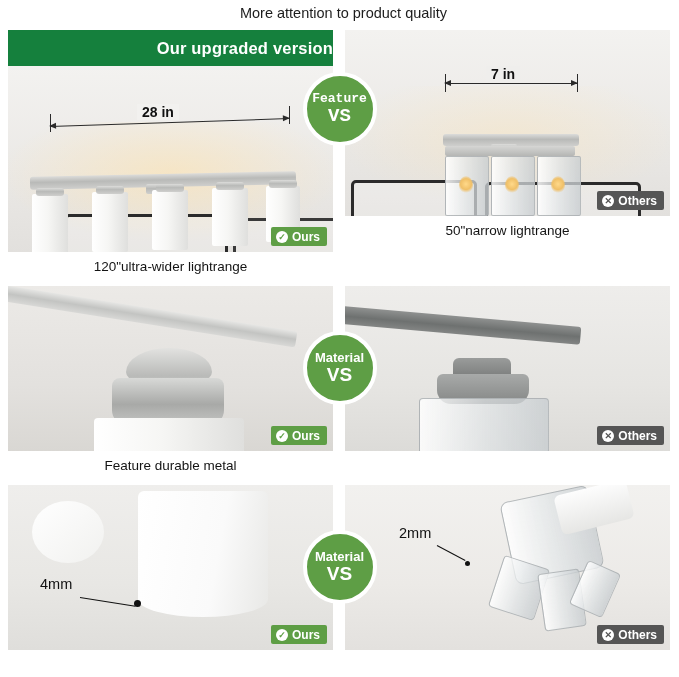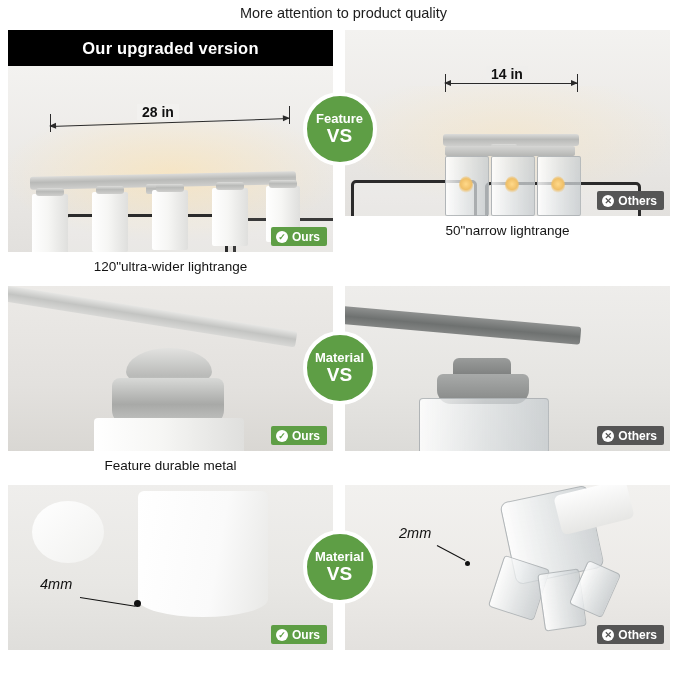--- a/index.html
+++ b/index.html
@@ -51,21 +51,21 @@
   }
   .banner {
     height: 36px;
     line-height: 36px;
     text-align: center;
     font-size: 16.5px;
     font-weight: bold;
     color: #ffffff;
     letter-spacing: 0.2px;
   }
-  .banner.ours { background: #000000; }
+  .banner.ours { background: #15803d; text-align: right; }
   .banner.theirs { background: #6f6f6f; }
 
   .photo {
     position: relative;
     height: 186px;
     overflow: hidden;
     background: #e9e9e7;
   }
   .photo.short { height: 165px; }
 
@@ -203,35 +203,34 @@
   }
   .callout-line {
     position:absolute;
     height:1px;background:#111;
     transform-origin: left center;
   }
   .calloutlabel {
     position:absolute;
     font-size: 14.5px;
     color:#111;
-    font-style:italic;
   }
 </style>
 </head>
 <body>
 
 <div class="page">
 
   <div class="subhead">More attention to product quality</div>
 
   <div class="grid">
 
     <div class="row">
 
-      <div class="vs" style="top:62px;">
+      <div class="vs" style="top:42px;font-family:Liberation Mono, monospace;">
         <span class="t1">Feature</span>
         <span class="t2">VS</span>
       </div>
 
       <div class="col">
         <div class="banner ours">Our upgraded version</div>
         <div class="photo">
           <div class="wallbg"></div>
           <div class="warmglow"></div>
 
@@ -280,21 +279,21 @@
           <div class="glassshade" style="left:100px; top:126px; width:42px; height:58px;"></div>
           <div class="glassshade" style="left:146px; top:126px; width:42px; height:58px;"></div>
           <div class="glassshade" style="left:192px; top:126px; width:42px; height:58px;"></div>
           <div class="filament" style="left:114px; top:146px;"></div>
           <div class="filament" style="left:160px; top:146px;"></div>
           <div class="filament" style="left:206px; top:146px;"></div>
 
           <div class="dimtick" style="left:100px; top:44px; height:18px;"></div>
           <div class="dimtick" style="left:232px; top:44px; height:18px;"></div>
           <div class="dimline" style="left:100px; top:53px; width:132px;"></div>
-          <div class="dimlabel" style="left:141px; top:36px; background:#efeeec;">14 in</div>
+          <div class="dimlabel" style="left:141px; top:36px; background:#efeeec;">7 in</div>
 
           <div class="badge theirs">
             <span class="mark">✕</span>
             <span>Others</span>
           </div>
         </div>
         <div class="caption">50"narrow lightrange</div>
       </div>
     </div>
 

